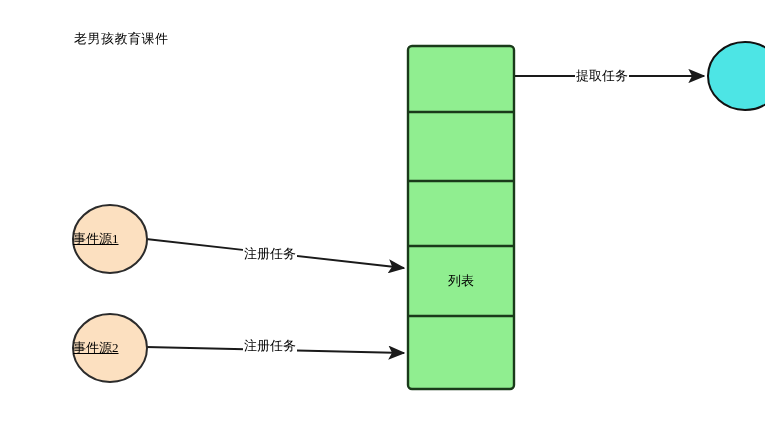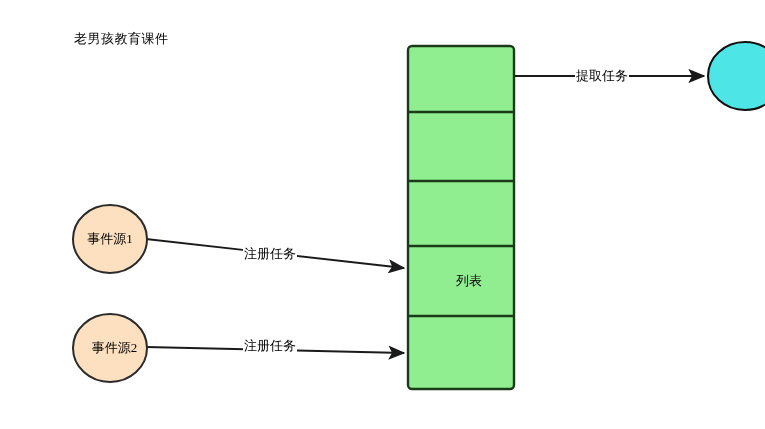--- a/index.html
+++ b/index.html
@@ -30,25 +30,26 @@
     position: absolute;
     left: 34px;
     top: 31px;
     font-size: 13px;
     line-height: 15px;
     letter-spacing: 0.5px;
     white-space: nowrap;
   }
   .node-label {
     position: absolute;
-    text-align: center;
+    text-align: left;
     font-size: 13px;
     line-height: 16px;
     white-space: nowrap;
     pointer-events: none;
+    text-decoration: underline;
   }
   .edge-label {
     position: absolute;
     font-size: 13px;
     line-height: 14px;
     white-space: nowrap;
     background: #ffffff;
     padding: 0 1px;
     pointer-events: none;
   }
@@ -102,21 +103,21 @@
     <line x1="368" y1="316" x2="474" y2="316" stroke="#1a3a1a" stroke-width="2.4"></line>
   </svg>
 
   <div class="title-text">老男孩教育课件</div>
 
   <div class="node-label" style="left:33px; top:231px; width:74px;">事件源1</div>
 
   <div class="node-label" style="left:33px; top:340px; width:83px;">事件源2</div>
 
 
-  <div class="stack-label" style="left:368px; top:273px;padding-left:8px;">列表</div>
+  <div class="stack-label" style="left:368px; top:273px;">列表</div>
 
   <div class="edge-label" style="left:203px; top:247px;">注册任务</div>
 
   <div class="edge-label" style="left:203px; top:339px;">注册任务</div>
 
   <div class="edge-label" style="left:535px; top:69px;">提取任务</div>
 
 </div>
 
 </body></html>

